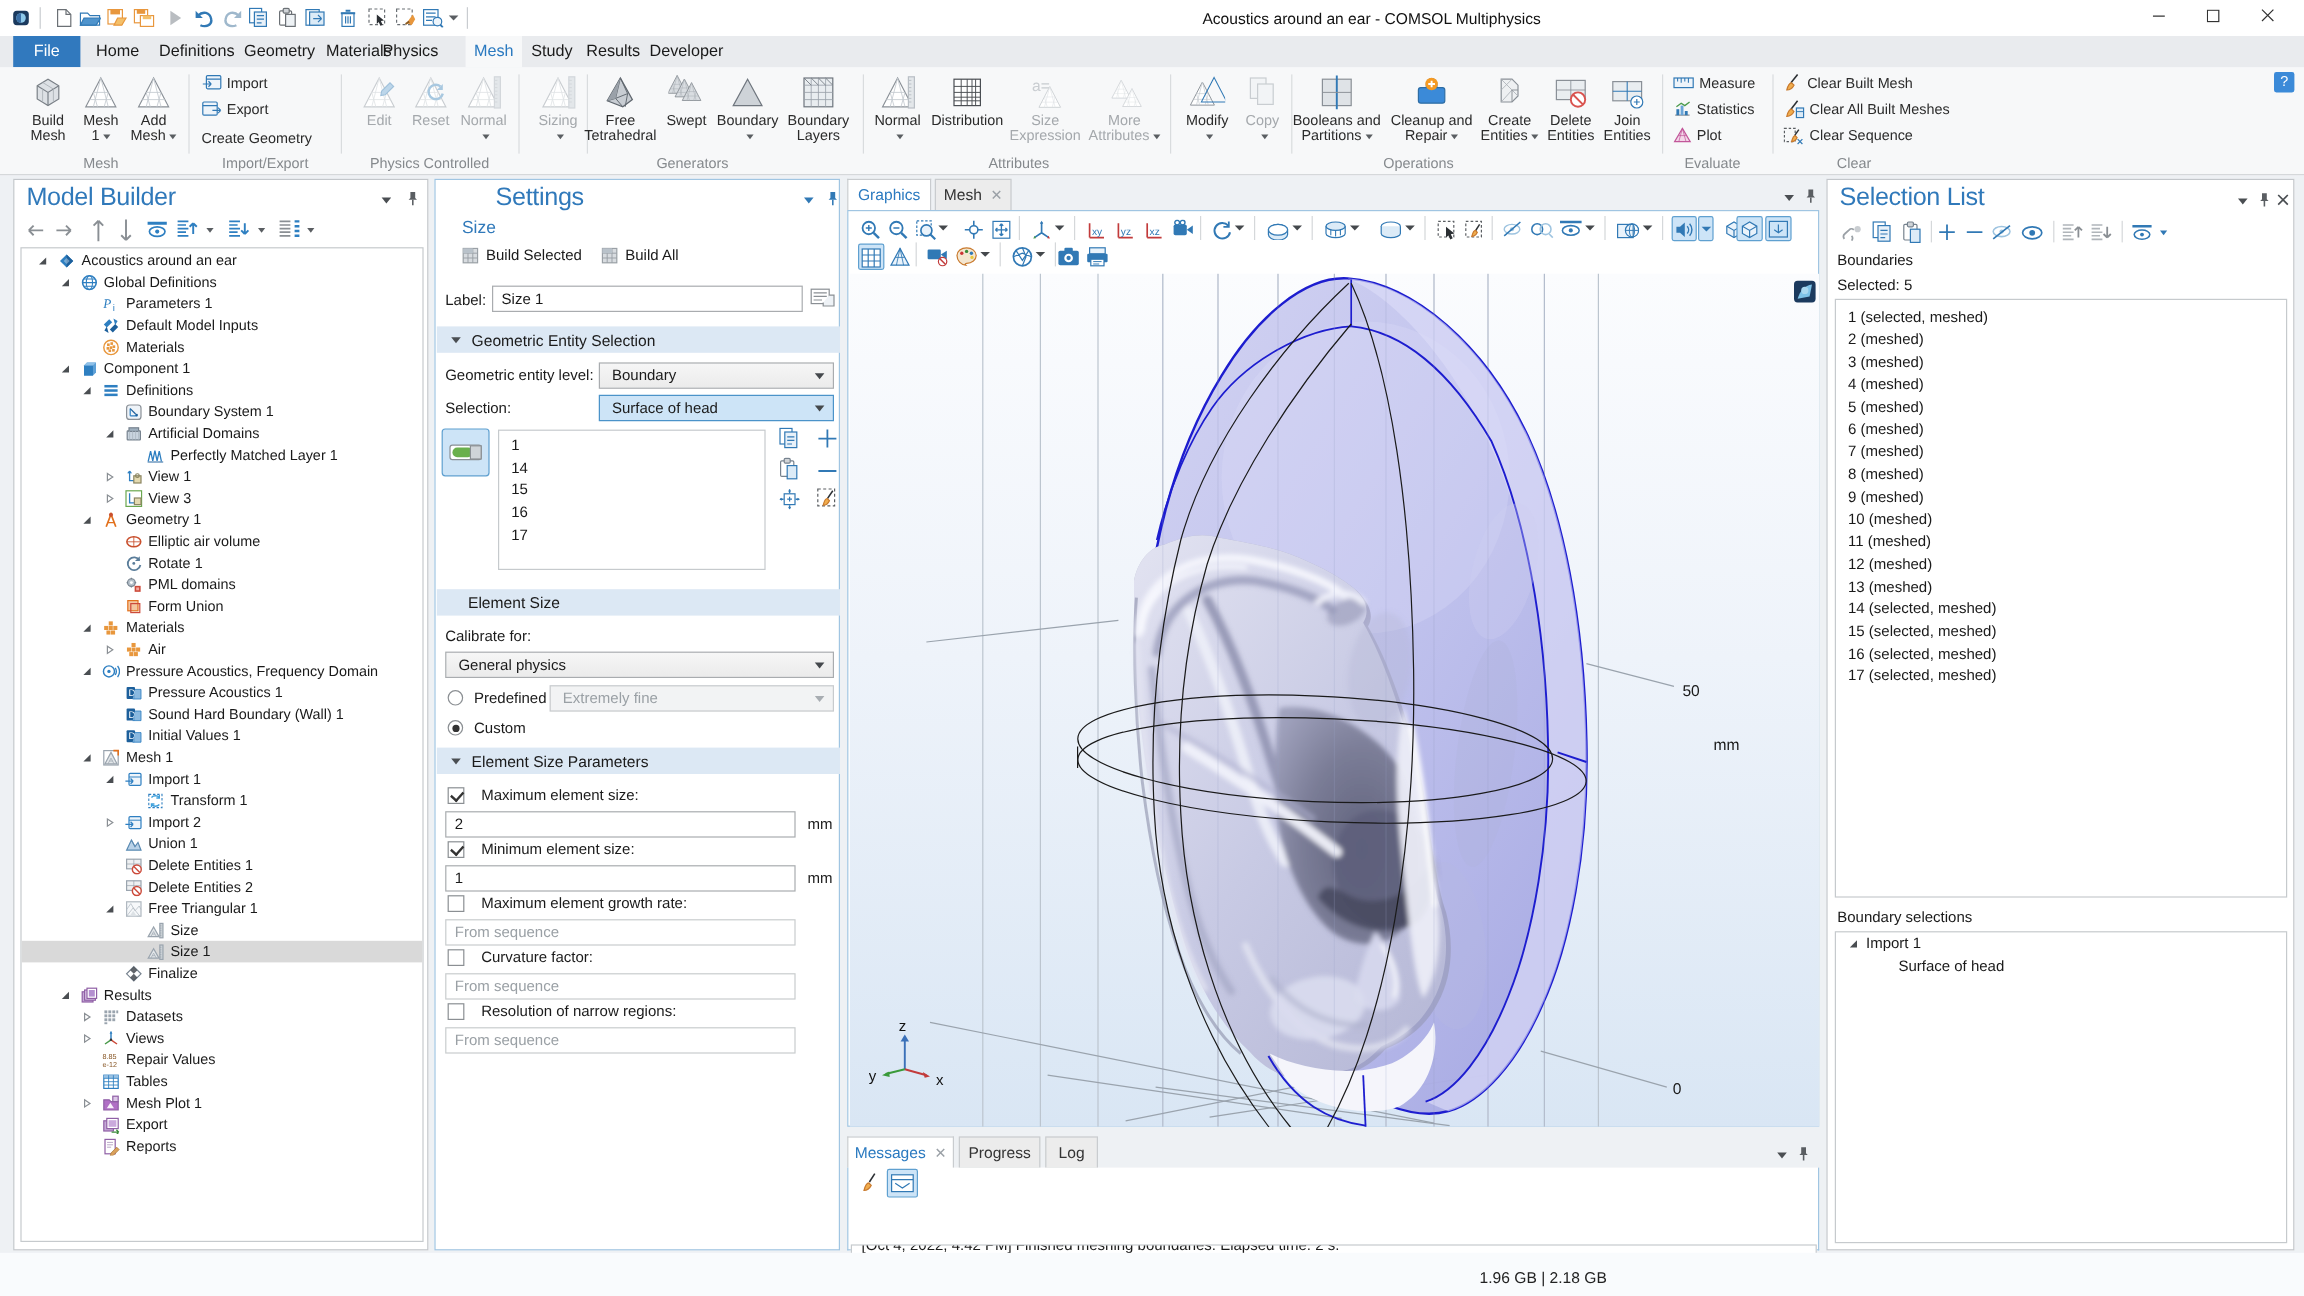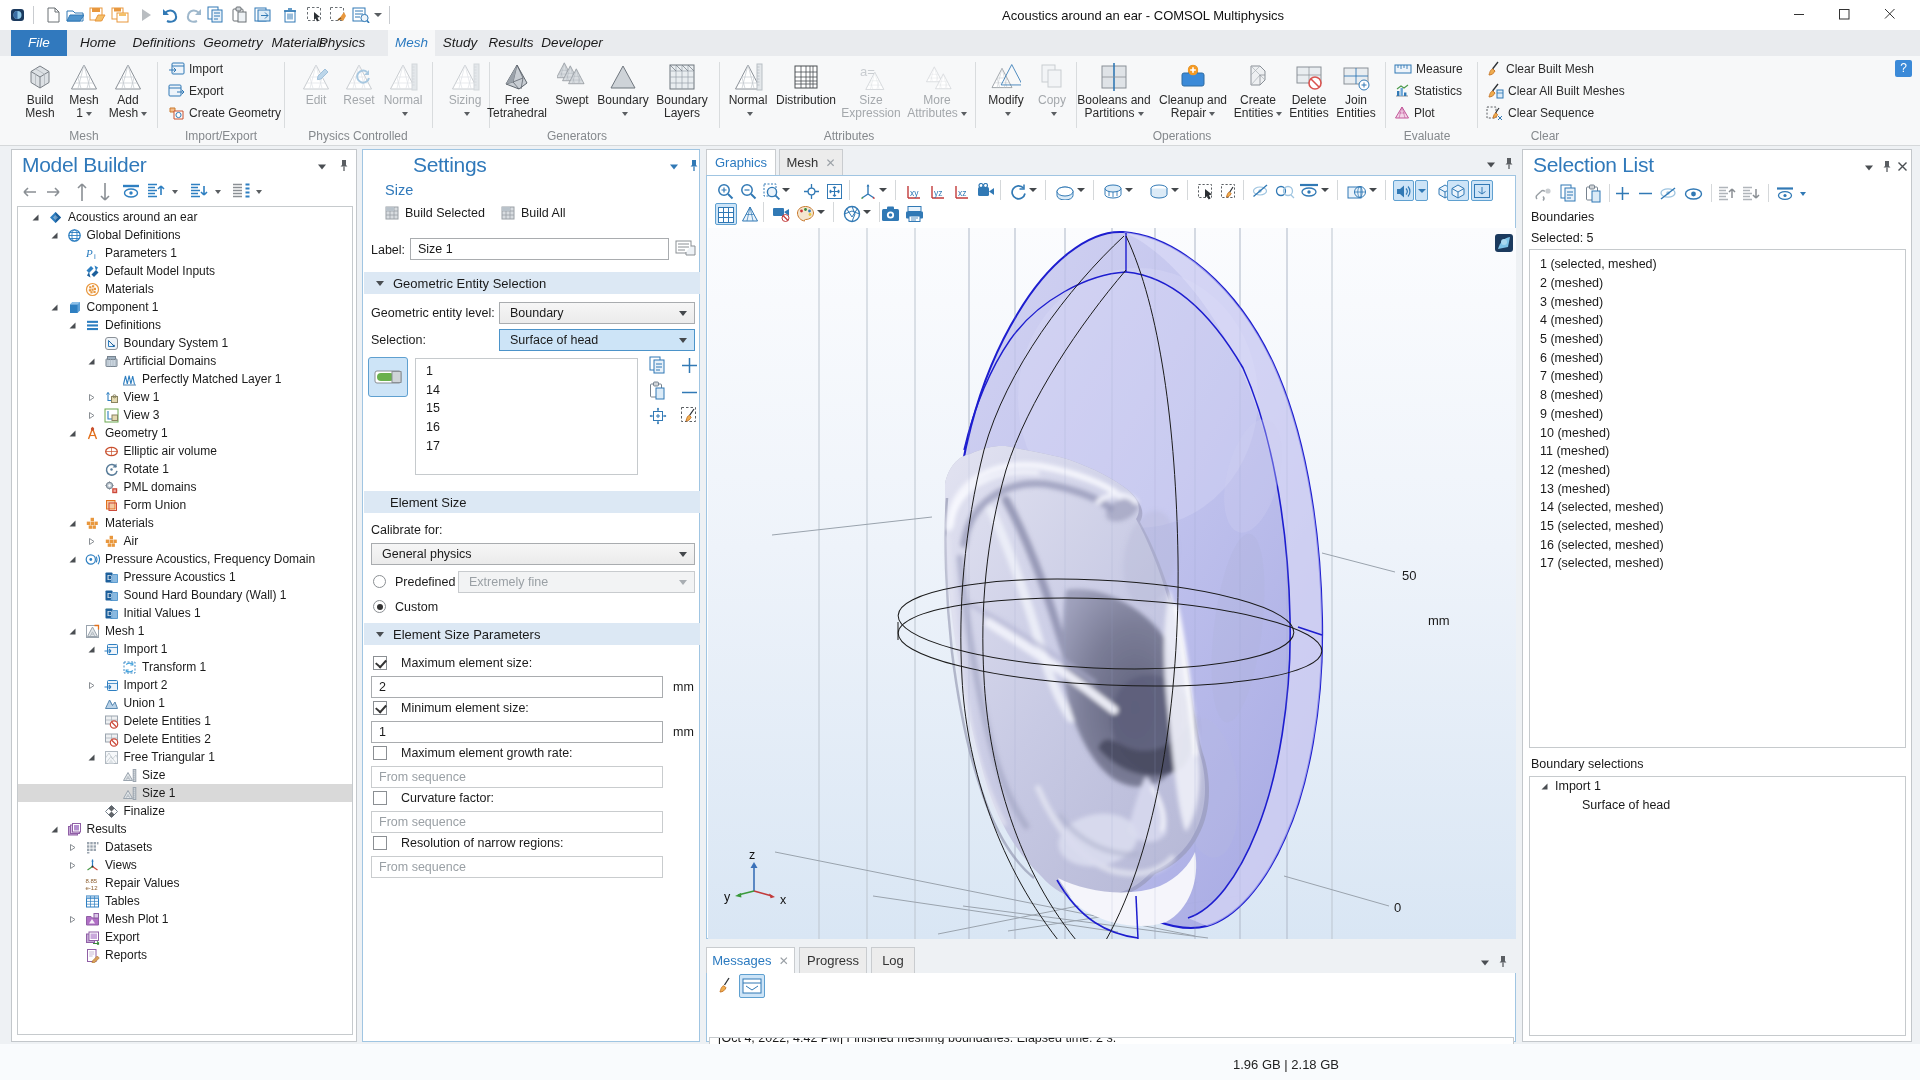--- a/index.html
+++ b/index.html
@@ -1,21 +1,21 @@
 <!DOCTYPE html>
 <html><head><meta charset="utf-8"><style>
 *{margin:0;padding:0;box-sizing:border-box;}
 html,body{width:1920px;height:1080px;overflow:hidden;font-family:"Liberation Sans",sans-serif;}
 body{position:relative;background:#eef1f4;color:#1a1a1a;}
 .abs{position:absolute;}
 #titlebar{left:0;top:0;width:1920px;height:30px;background:#fff;}
 #title-text{left:1002px;top:8px;font-size:13px;color:#111;}
 .winbtn{top:0;width:34px;height:30px;text-align:center;line-height:30px;font-size:15px;color:#333;}
 #menubar{left:0;top:30px;width:1920px;height:26px;background:#e9ebee;}
-.mtab{position:absolute;top:0;height:26px;line-height:26px;font-size:13.5px;color:#1a1a1a;text-align:center;font-style:italic;}
+.mtab{position:absolute;top:0;height:26px;line-height:26px;font-size:13.5px;color:#1a1a1a;text-align:center;}
 #ribbon{left:0;top:56px;width:1920px;height:90px;background:#f7f8f9;border-bottom:1px solid #d5d8da;}
 .rb{position:absolute;text-align:center;}
 .rb .lbl{font-size:12px;color:#2b2b2b;line-height:13px;margin-top:2px;white-space:nowrap;}
 .rb.dis .lbl{color:#a4a8ac;}
 .rsep{position:absolute;top:6px;height:66px;width:1px;background:#d9dcde;}
 .rgl{position:absolute;top:73px;font-size:12px;color:#85898d;transform:translateX(-50%);white-space:nowrap;}
 .rrow{position:absolute;height:17px;font-size:12px;color:#2b2b2b;white-space:nowrap;display:flex;align-items:center;gap:4px;}
 .carz{display:inline-block;width:0;height:0;border-left:3.5px solid transparent;border-right:3.5px solid transparent;border-top:4px solid #5a5e62;vertical-align:middle;}
 .carb{border-top-color:#3179b5;}
 .panel{position:absolute;background:#fff;border:1px solid #c3c7cb;}
@@ -175,21 +175,21 @@
       <span>Import</span>
     </div>
     <div class="rrow" style="left:168px;top:26px;">
       <svg width="17" height="15" viewBox="0 0 17 15">
         <rect x="1" y="2" width="12" height="11" rx="1" fill="#eef4fa" stroke="#3179b5"></rect>
         <path d="M1 5h12" stroke="#3179b5"></path>
         <path d="M9 9h7m0 0-2.3-2.3M16 9l-2.3 2.3" stroke="#3179b5" fill="none"></path>
       </svg>
       <span>Export</span>
     </div>
-    <div class="rrow" style="left:168px;top:48px;">
+    <div class="rrow" style="left:168px;top:48px;flex-direction:column;">
       <svg width="17" height="15" viewBox="0 0 17 15">
         <path d="M2 3h5v4H2Z" fill="#f4bc8a" stroke="#c97a2e"></path>
         <path d="M6 6h9v8H6Z" fill="#fff" stroke="#c9502e"></path>
         <circle cx="10.5" cy="10" r="2.6" fill="none" stroke="#3179b5"></circle>
       </svg>
       <span>Create Geometry</span>
     </div>
     <div class="rsep" style="left:284px;"></div>
     <div class="rgl" style="left:221px;">Import/Export</div>
     <div class="rb dis" style="left:296px;top:6px;width:40px;">

